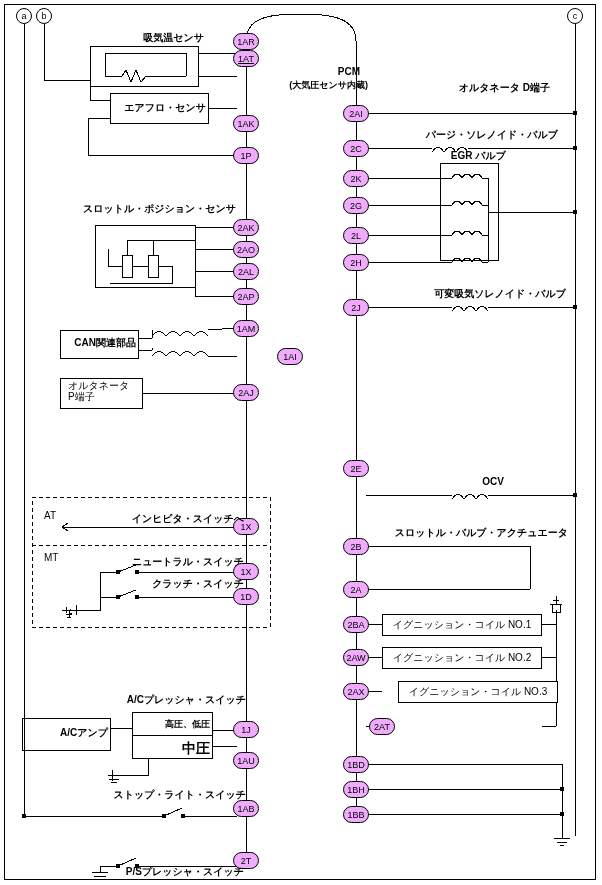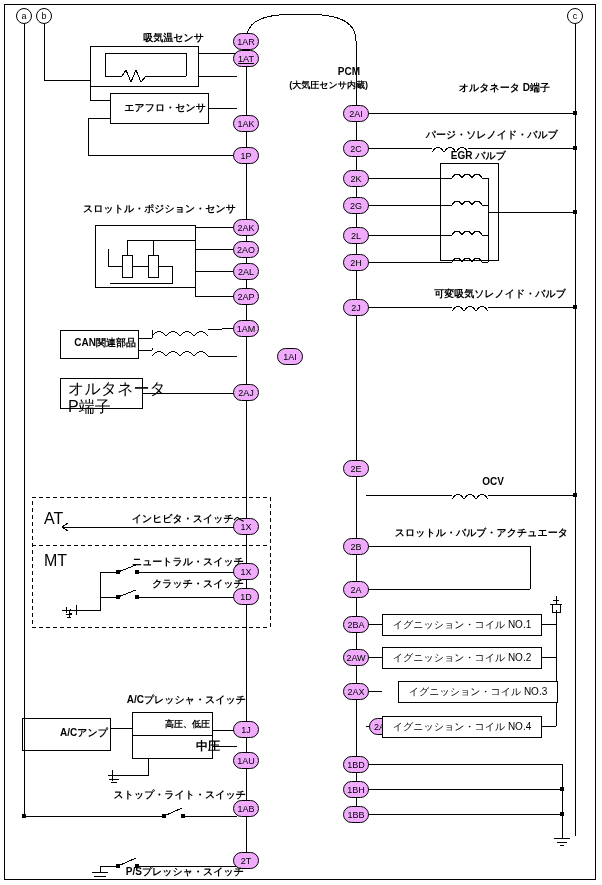--- a/index.html
+++ b/index.html
@@ -1,19 +1,19 @@
 <!DOCTYPE html>
 <html><head>
 <meta charset="utf-8">
 <style>
   html,body{margin:0;padding:0;background:#fff;}
   body{font-family:"Liberation Sans","DejaVu Sans",sans-serif;}
   #sheet{position:relative;width:602px;height:885px;background:#fff;overflow:hidden;}
   .frame{position:absolute;left:4px;top:4px;width:592px;height:876px;border:1px solid #000;box-sizing:border-box;}
-  .lbl{position:absolute;font-size:16px;color:#000;white-space:nowrap;line-height:1.1;}
+  .lbl{position:absolute;font-size:10px;color:#000;white-space:nowrap;line-height:1.1;}
   .lblc{position:absolute;font-size:10px;color:#000;white-space:nowrap;text-align:right;line-height:1.15;font-weight:bold;}
   .pin{position:absolute;width:26px;height:17px;border:1px solid #000;border-radius:9px;background:#f0abfc;
        font-size:9px;display:flex;align-items:center;justify-content:center;box-sizing:border-box;}
   .node{position:absolute;width:16px;height:16px;border:1px solid #000;border-radius:50%;background:#fff;
         font-size:9px;display:flex;align-items:center;justify-content:center;box-sizing:border-box;}
   .box{position:absolute;border:1px solid #000;background:#fff;box-sizing:border-box;font-size:10px;
        display:flex;align-items:center;justify-content:center;text-align:center;line-height:1.2;}
   svg.ov{position:absolute;left:0;top:0;width:602px;height:885px;pointer-events:none;}
 </style>
 </head>
@@ -253,28 +253,27 @@
   <div class="lbl" style="left:68px;top:380px;white-space:pre-line;">オルタネータ
 P端子</div>
   <div class="lbl" style="left:44px;top:510px;">AT</div>
   <div class="lbl" style="left:44px;top:552px;">MT</div>
   <div class="lblc" style="left:94px;top:513px;width:150px;">インヒビタ・スイッチへ</div>
   <div class="lblc" style="left:96px;top:556px;width:148px;">ニュートラル・スイッチ</div>
   <div class="lblc" style="left:96px;top:578px;width:148px;">クラッチ・スイッチ</div>
   <div class="lblc" style="left:96px;top:694px;width:150px;">A/Cプレッシャ・スイッチ</div>
   <div class="lblc" style="left:24px;top:727px;width:84px;">A/Cアンプ</div>
   <div class="lblc" style="left:134px;top:719px;width:76px;font-size:9px;">高圧、低圧</div>
-  <div class="lblc" style="left:144px;top:740px;width:76px;font-size:12px;">中圧</div>
+  <div class="lblc" style="left:134px;top:740px;width:76px;font-size:14px;">中圧</div>
   <div class="lblc" style="left:96px;top:789px;width:150px;">ストップ・ライト・スイッチ</div>
   <div class="lblc" style="left:88px;top:866px;width:156px;">P/Sプレッシャ・スイッチ</div>
 
   <div class="lblc" style="left:400px;top:82px;width:150px;">オルタネータ D端子</div>
   <div class="lblc" style="left:392px;top:129px;width:166px;">パージ・ソレノイド・バルブ</div>
   <div class="lblc" style="left:432px;top:150px;width:74px;">EGR バルブ</div>
   <div class="lblc" style="left:388px;top:288px;width:178px;">可変吸気ソレノイド・バルブ</div>
   <div class="lblc" style="left:444px;top:476px;width:60px;">OCV</div>
   <div class="lblc" style="left:372px;top:527px;width:196px;">スロットル・バルブ・アクチュエータ</div>
 
   <div class="box" style="left:382px;top:614px;width:160px;height:22px;">イグニッション・コイル NO.1</div>
   <div class="box" style="left:382px;top:647px;width:160px;height:22px;">イグニッション・コイル NO.2</div>
   <div class="box" style="left:398px;top:681px;width:160px;height:22px;">イグニッション・コイル NO.3</div>
-  <div class="box" style="left:382px;top:716px;width:160px;height:22px;">イグニッション・コイル NO.4</div>
 </div>
 
 </body></html>

